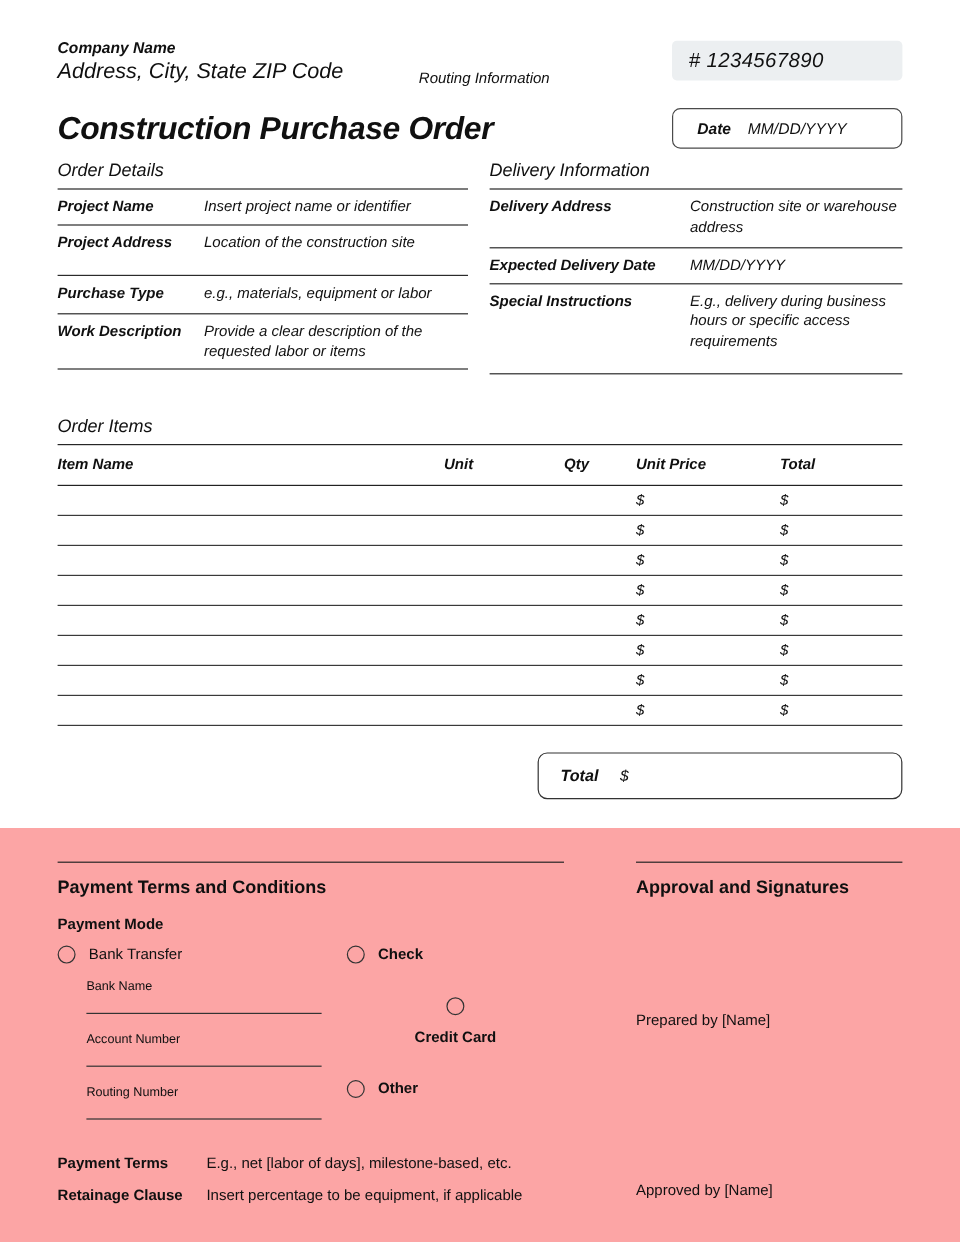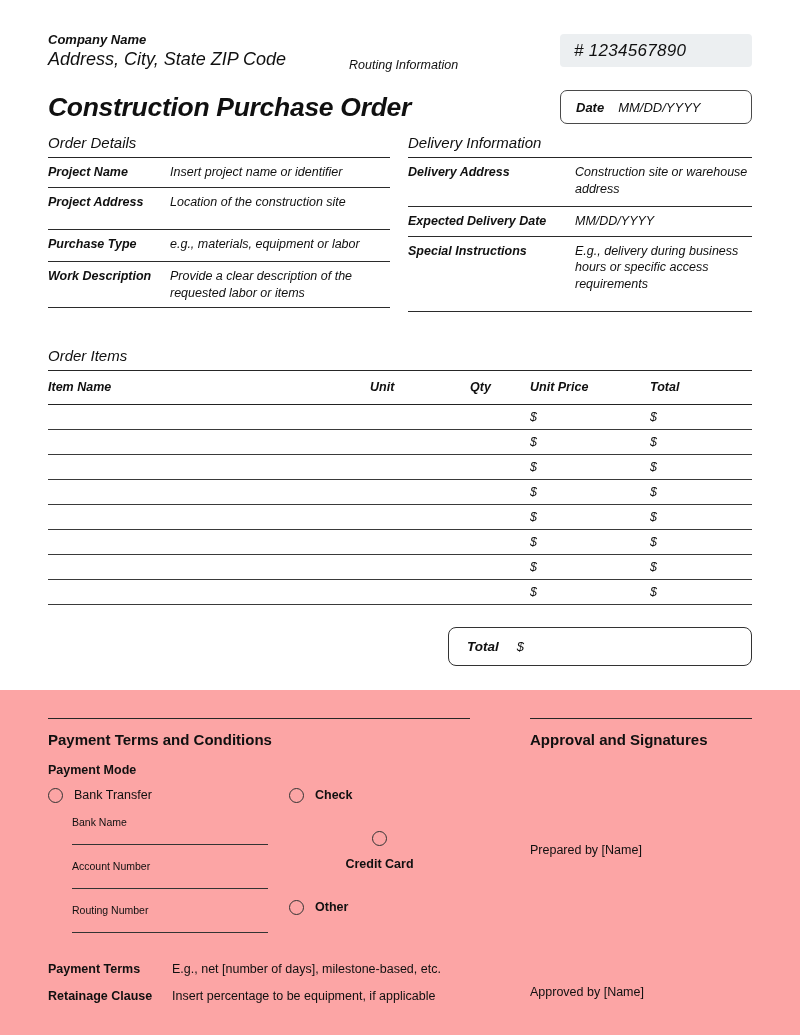--- a/index.html
+++ b/index.html
@@ -18,21 +18,21 @@
   .contact-info { position:absolute; left:301px; bottom:0; font-size:12.5px; }
   .po-badge {
     position:absolute; right:0; top:2px; width:192px; height:33px;
     background:#ECEFF1; border-radius:4px; display:flex; align-items:center;
     padding:0 14px; font-size:17px; font-weight:500; letter-spacing:.3px;
   }
   .title-row { display:flex; justify-content:space-between; align-items:center; margin-top:18px; }
   h1 { font-size:26.5px; font-weight:700; letter-spacing:-0.3px; }
   .date-box {
     width:192px; height:34px; border:1.5px solid #4a4a4a; border-radius:7px;
-    display:flex; align-items:center; padding:0 15px; gap:14px; background:#fff;
+    display:flex; align-items:center; padding:0 20px; gap:14px; background:#fff;
   }
   .date-label { font-size:13px; font-weight:700; }
   .date-value { font-size:13px; }
 
   
   .details-grid { display:grid; grid-template-columns:342px 344px; column-gap:18px; margin-top:10px; }
   .sec-heading { font-size:15px; font-weight:400; padding-bottom:6px; border-bottom:1px solid #262626; }
   .d-row { display:flex; border-bottom:1px solid #2b2b2b; padding:6px 0; }
   .d-row .lbl { font-weight:700; font-size:12.5px; flex:none; padding-top:1px; }
   .d-row .val { font-size:12.5px; line-height:1.32; }
@@ -263,21 +263,21 @@
             </div>
             <div class="radio-row rr-other">
               <span class="radio"></span>
               <span class="radio-label">Other</span>
             </div>
           </div>
         </div>
 
         <div class="kv-row">
           <div class="k">Payment Terms</div>
-          <div class="v">E.g., net [number of days], milestone-based, etc.</div>
+          <div class="v">E.g., net [labor of days], milestone-based, etc.</div>
         </div>
         <div class="kv-row second">
           <div class="k">Retainage Clause</div>
           <div class="v">Insert percentage to be equipment, if applicable</div>
         </div>
       </div>
 
       <div class="f-col">
         <div class="f-heading">Approval and Signatures</div>
         <div class="prepared">Prepared by [Name]</div>

